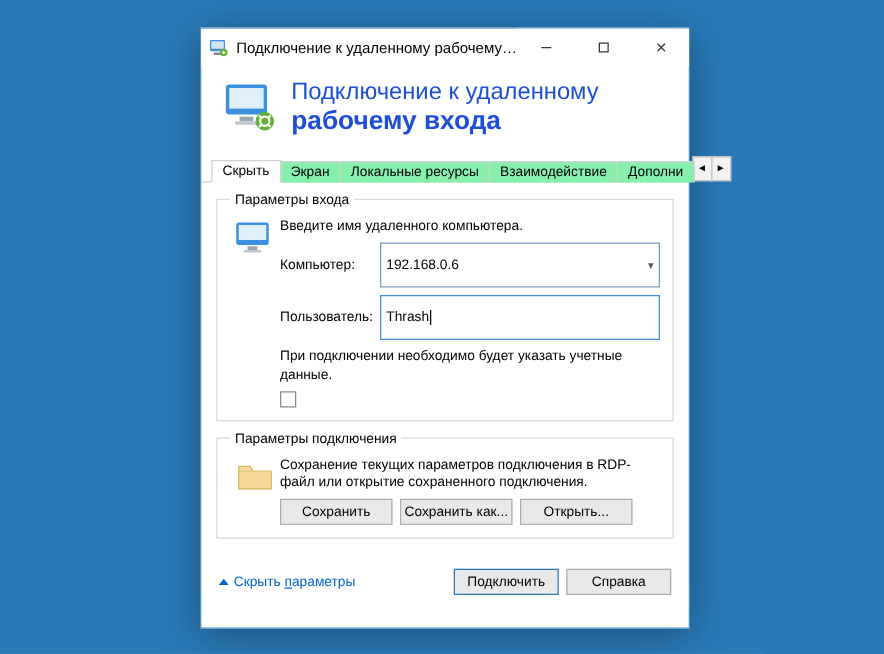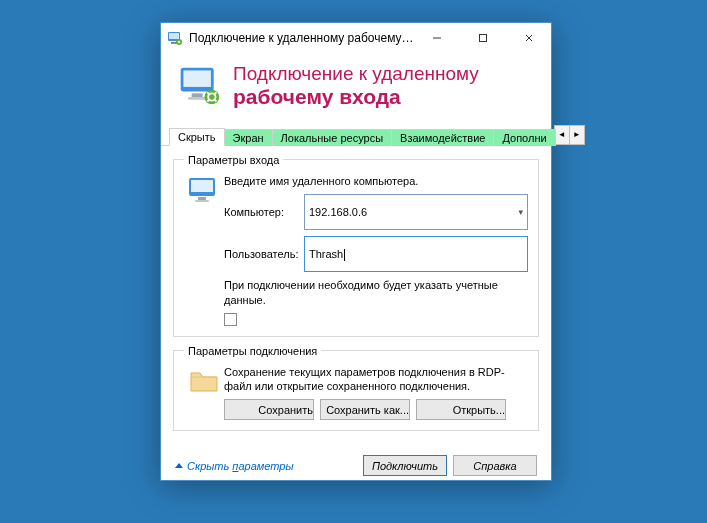--- a/index.html
+++ b/index.html
@@ -75,21 +75,21 @@
     padding: 10px 16px 14px 16px;
   }
   .header .big-icon {
     width: 44px; height: 44px;
     margin-right: 12px;
     position: relative;
   }
   .header h1 {
     margin: 0;
     font-weight: 400;
-    color: #be185d;
+    color: #1d4ed8;
     font-size: 19px;
     line-height: 1.15;
   }
   .header h1 .bold {
     font-weight: 700;
     font-size: 21px;
     display: block;
   }
 
   
@@ -202,27 +202,26 @@
     border:1px solid #adadad;
     background:#e9e9e9;
     font-size:11px;
     padding: 2px 0;
     min-width: 94px;
     text-align:center;
     box-sizing:border-box;
     height:21px;
     line-height:16px;
   }
-  .btn.small{min-width:90px;text-align:right;}
+  .btn.small{min-width:90px;}
 
   
   .footer {
     display:flex;
-    padding: 10px 14px 4px 14px;
-    font-style: italic;
+    padding: 10px 14px 26px 14px;
   }
   .link {
     color:#0066cc;
     font-size:11px;
     display:flex;align-items:center;gap:4px;
   }
   .link .up-caret{
     width:0;height:0;border-left:4px solid transparent;border-right:4px solid transparent;border-bottom:5px solid #0066cc;display:inline-block;
   }
   .underline { text-decoration: underline; }

